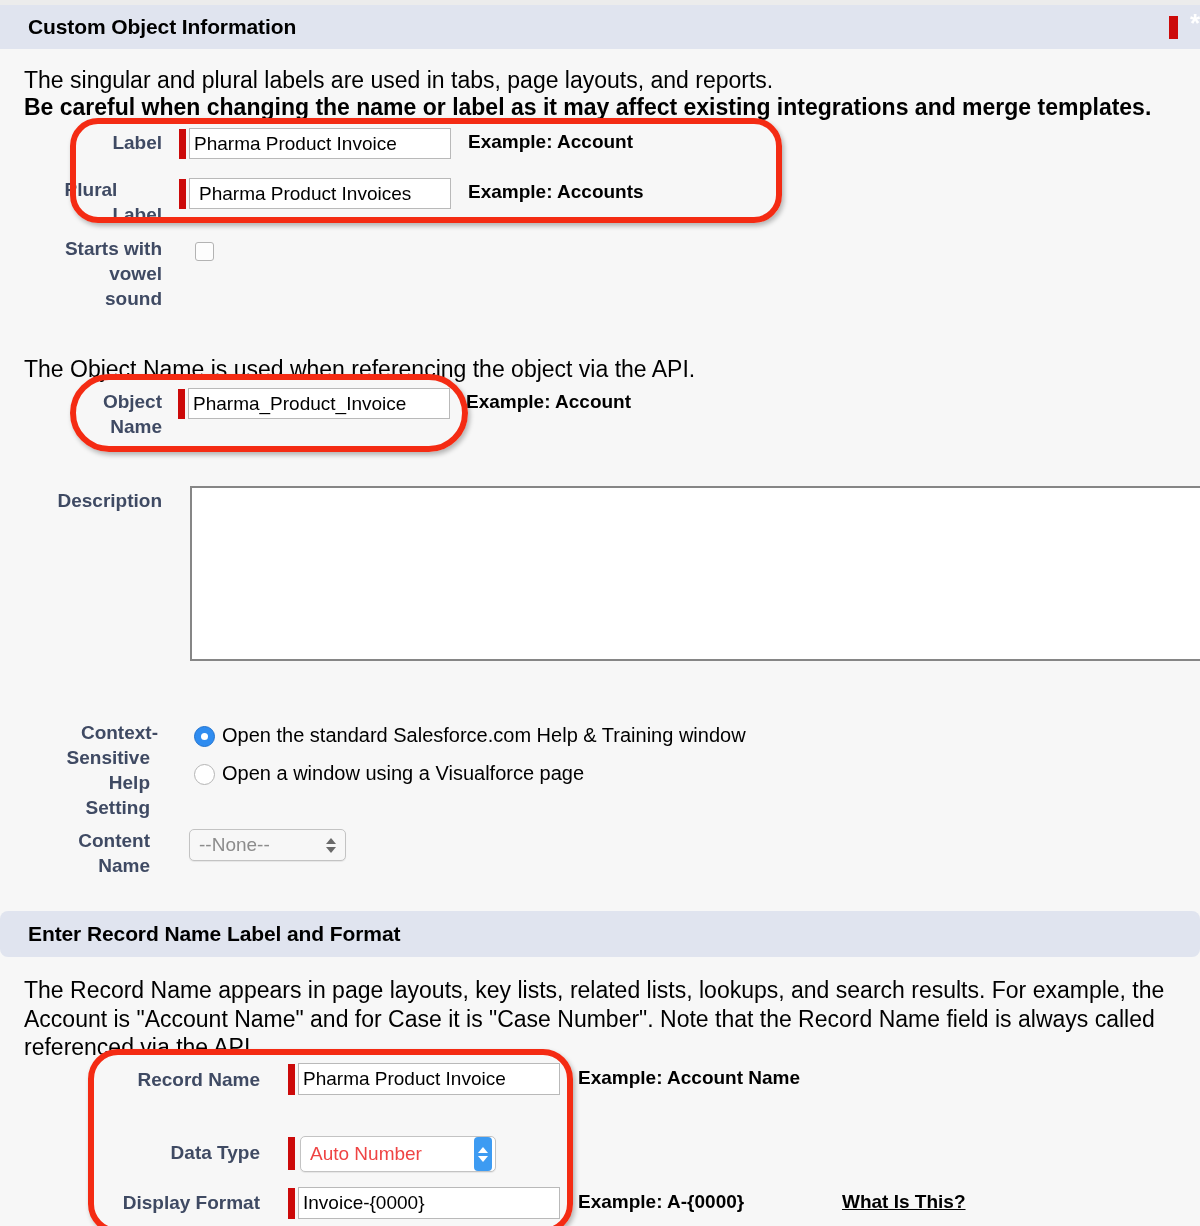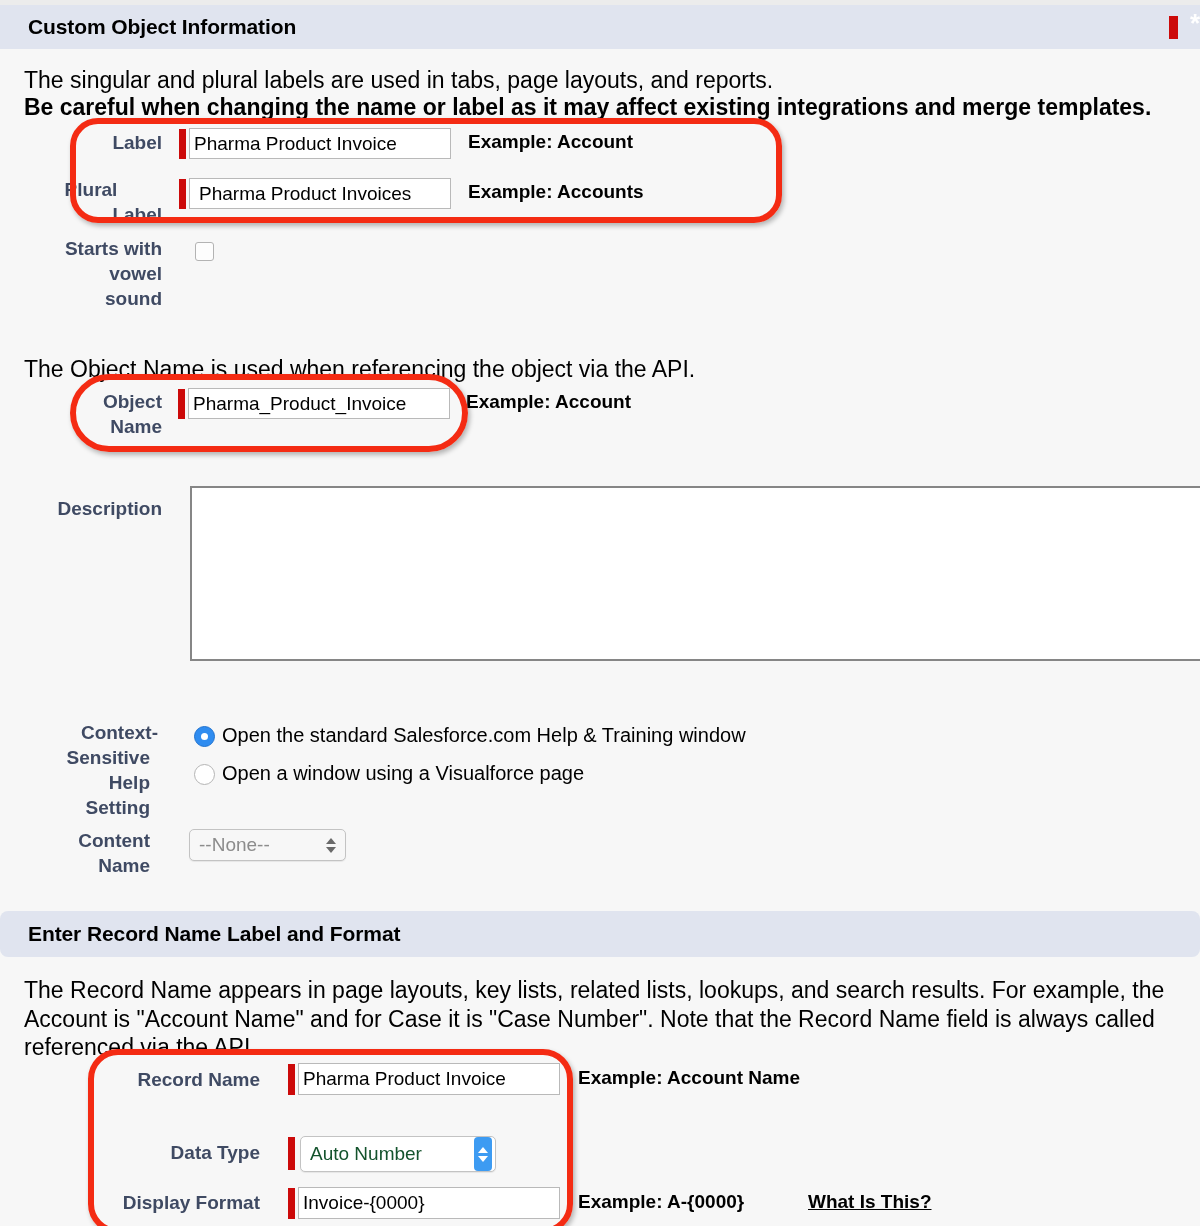--- a/index.html
+++ b/index.html
@@ -167,21 +167,21 @@
     align-items: center;
     box-shadow: 0 1px 1px rgba(0,0,0,0.07);
   }
   .sel-box.disabled { background: #f7f7f7; }
   .sel-text {
     font-size: 19px;
     color: #8c8c8c;
     padding-left: 9px;
     white-space: nowrap;
   }
-  .sel-box.enabled .sel-text { color: #14532d; }
+  .sel-box.enabled .sel-text { color: #ef4444; }
   .stepper {
     position: absolute;
     display: flex;
     flex-direction: column;
     align-items: center;
     justify-content: center;
     width: 18px;
   }
   .stepper .ar {
     width: 0; height: 0;
@@ -195,20 +195,21 @@
   .stepper.blue .dn { border-top-color: #ffffff; }
 
   .link {
     position: absolute;
     font-size: 19px;
     font-weight: bold;
     color: #000;
     text-decoration: underline;
     white-space: nowrap;
     cursor: pointer;
+    margin-left: 34px;
   }
 
   
   .annot {
     position: absolute;
     border: 6px solid #f42b13;
     pointer-events: none;
     box-shadow: 2px 3px 5px rgba(0,0,0,0.28);
     background: transparent;
   }
@@ -246,21 +247,21 @@
   <div class="cbox" style="left:195px; top:242px;"></div>
 
   <div class="para" style="top:355px;">The Object Name is used when referencing the object via the API.</div>
 
   <div class="label" style="left:20px; top:389px; width:142px;">Object</div>
   <div class="label" style="left:20px; top:414px; width:142px;">Name</div>
   <div class="reqbar" style="left:178px; top:389px; height:30px;"></div>
   <input class="txt" style="left: 188px; top: 388px; width: 262px; height: 31px;" value="Pharma_Product_Invoice">
   <div class="example" style="left:466px; top:391px;">Example:  Account</div>
 
-  <div class="label" style="left:0px; top:488px; width:162px;margin-top:8px;">Description</div>
+  <div class="label" style="left:0px; top:488px; width:162px;">Description</div>
   <textarea class="desc" style="left: 190px; top: 486px; width: 1035px; height: 175px;" placeholder=""></textarea>
 
   <div class="label" style="left:8px; top:720px; width:150px;">Context-</div>
   <div class="label" style="left:0px; top:745px; width:150px;">Sensitive</div>
   <div class="label" style="left:0px; top:770px; width:150px;">Help</div>
   <div class="label" style="left:0px; top:795px; width:150px;">Setting</div>
 
   <div class="radio-outer sel" style="left:194px; top:726px;"></div>
   <div class="radio-label" style="left:222px; top:724px;">Open the standard Salesforce.com Help &amp; Training window</div>
 

